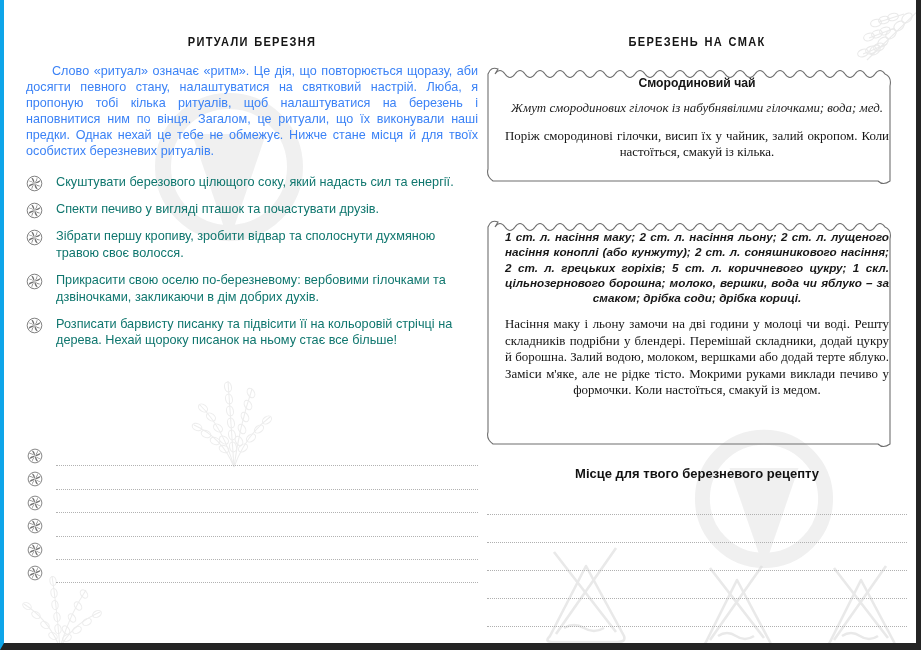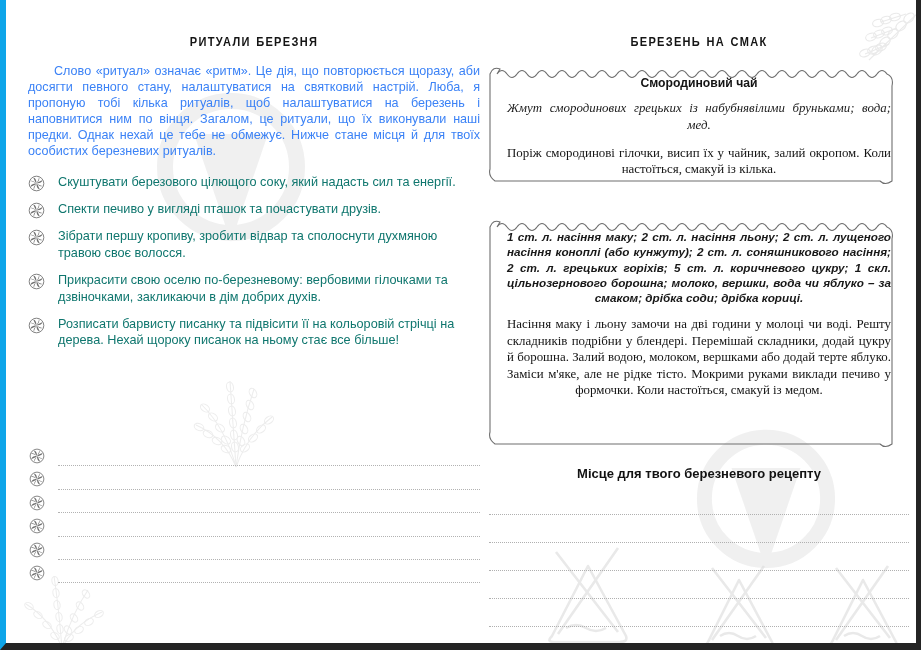--- a/index.html
+++ b/index.html
@@ -6,21 +6,21 @@
   body{font-family:"Liberation Sans",sans-serif;}
 
   .page{
     position:relative;
     width:921px;height:650px;
     background:#ffffff;
     overflow:hidden;
     box-sizing:border-box;
     border-right:5px solid #242424;
     border-bottom:7px solid #242424;
-    border-left:6px solid #0ea5e9;
+    border-left:4px solid #0ea5e9;
   }
 
   
   .deco{position:absolute;pointer-events:none;}
   .wm-logo{opacity:.065;}
   .deco-light{opacity:.30;}
 
   
   .col{position:absolute;top:0;}
   .col-left{left:22px;width:452px;}
@@ -479,21 +479,21 @@
   <div class="col col-right">
 
     <h1 class="sec-title">Березень на смак</h1>
 
     <div class="recipe-box" style="height:129px;margin-top:14px;">
       <svg class="scallop" viewBox="0 0 420 129" preserveAspectRatio="none">
         <path d="M8 10 q5 -7 10 0 q5 7 10 0 q5 -7 10 0 q5 7 10 0 q5 -7 10 0 q5 7 10 0 q5 -7 10 0 q5 7 10 0 q5 -7 10 0 q5 7 10 0 q5 -7 10 0 q5 7 10 0 q5 -7 10 0 q5 7 10 0 q5 -7 10 0 q5 7 10 0 q5 -7 10 0 q5 7 10 0 q5 -7 10 0 q5 7 10 0 q5 -7 10 0 q5 7 10 0 q5 -7 10 0 q5 7 10 0 q5 -7 10 0 q5 7 10 0 q5 -7 10 0 q5 7 10 0 q5 -7 10 0 q5 7 10 0 q5 -7 10 0 q5 7 10 0 q5 -7 10 0 q5 7 10 0 q5 -7 10 0 q5 7 10 0 q5 -7 10 0 q5 7 10 0 q5 -7 10 0
                  q7 3 5 12 l0 95 q-7 5 -12 0 l-385 0 q-7 -5 -5 -12 l0 -95 q3 -8 10 -5 Z" fill="none" stroke="#6f6f6f" stroke-width="1.1"></path>
       </svg>
       <div class="recipe-name">Смородиновий чай</div>
-      <p class="ing-serif">Жмут смородинових грецьких із набубнявілими бруньками; вода; мед.</p>
+      <p class="ing-serif">Жмут смородинових гілочок із набубнявілими гілочками; вода; мед.</p>
       <p class="steps">Поріж смородинові гілочки, висип їх у чайник, залий окропом. Коли настоїться, смакуй із кілька.</p>
     </div>
 
     <div class="recipe-box" style="height:239px;margin-top:24px;">
       <svg class="scallop" viewBox="0 0 420 239" preserveAspectRatio="none">
         <path d="M8 10 q5 -7 10 0 q5 7 10 0 q5 -7 10 0 q5 7 10 0 q5 -7 10 0 q5 7 10 0 q5 -7 10 0 q5 7 10 0 q5 -7 10 0 q5 7 10 0 q5 -7 10 0 q5 7 10 0 q5 -7 10 0 q5 7 10 0 q5 -7 10 0 q5 7 10 0 q5 -7 10 0 q5 7 10 0 q5 -7 10 0 q5 7 10 0 q5 -7 10 0 q5 7 10 0 q5 -7 10 0 q5 7 10 0 q5 -7 10 0 q5 7 10 0 q5 -7 10 0 q5 7 10 0 q5 -7 10 0 q5 7 10 0 q5 -7 10 0 q5 7 10 0 q5 -7 10 0 q5 7 10 0 q5 -7 10 0 q5 7 10 0 q5 -7 10 0 q5 7 10 0 q5 -7 10 0
                  q7 3 5 12 l0 205 q-7 5 -12 0 l-385 0 q-7 -5 -5 -12 l0 -205 q3 -8 10 -5 Z" fill="none" stroke="#6f6f6f" stroke-width="1.1"></path>
       </svg>
       <p class="ing-sans">1 ст. л. насіння маку; 2 ст. л. насіння льону; 2 ст. л. лущеного насіння коноплі (або кунжуту); 2 ст. л. соняшникового насіння; 2 ст. л. грецьких горіхів; 5 ст. л. коричневого цукру; 1 скл. цільнозернового борошна; молоко, вершки, вода чи яблуко – за смаком; дрібка соди; дрібка кориці.</p>
       <p class="steps">Насіння маку і льону замочи на дві години у молоці чи воді. Решту складників подрібни у блендері. Перемішай складники, додай цукру й борошна. Залий водою, молоком, вершками або додай терте яблуко. Заміси м'яке, але не рідке тісто. Мокрими руками виклади печиво у формочки. Коли настоїться, смакуй із медом.</p>

